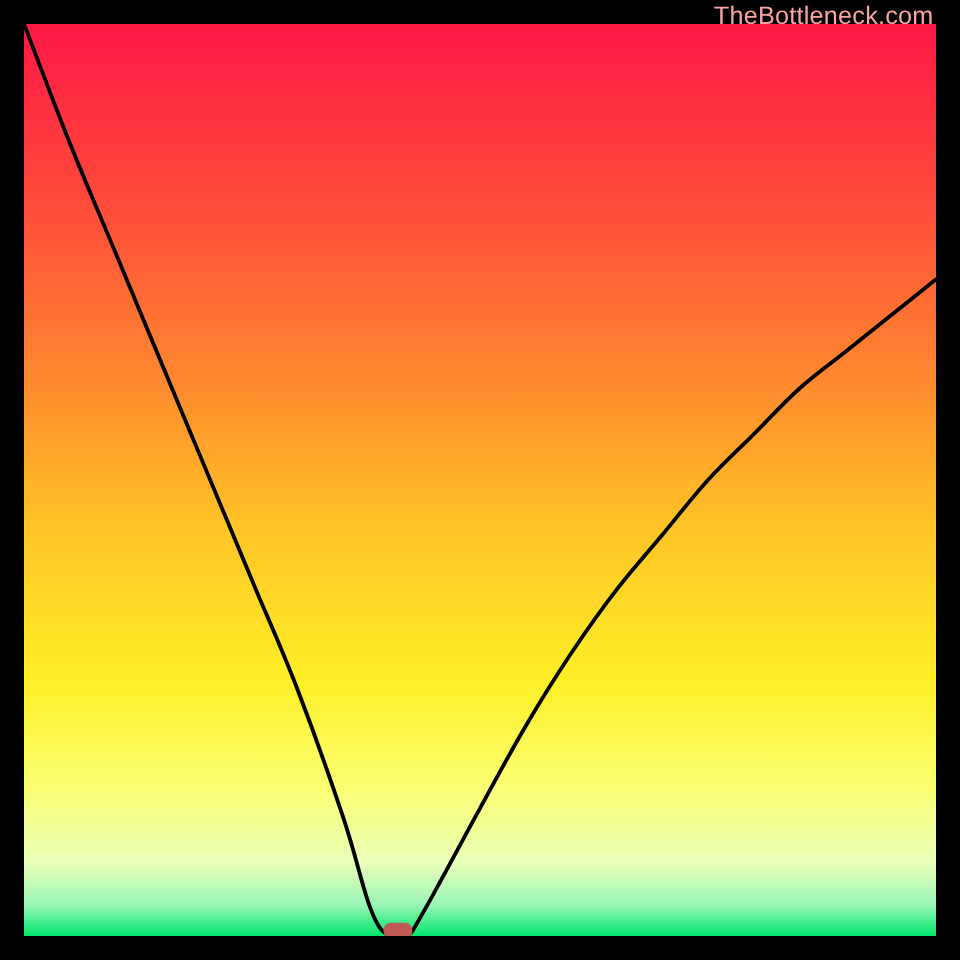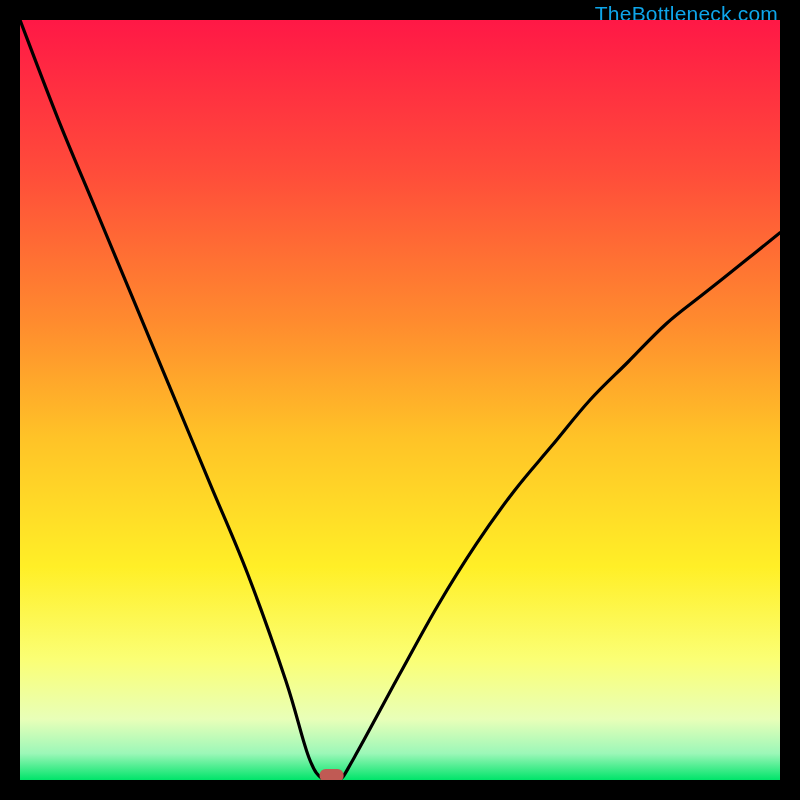--- a/index.html
+++ b/index.html
@@ -24,21 +24,21 @@
     left: 20px;
     top: 20px;
     width: 760px;
     height: 760px;
     overflow: hidden;
   }
   .watermark {
     position: absolute;
     top: 2px;
     right: 22px;
-    color: #0ea5e9;
+    color: #fca5a5;
     font-size: 21px;
     font-weight: 500;
     letter-spacing: 0.2px;
   }
   svg { display: block; }
 </style>
 </head>
 <body>
 
 <div class="frame">

